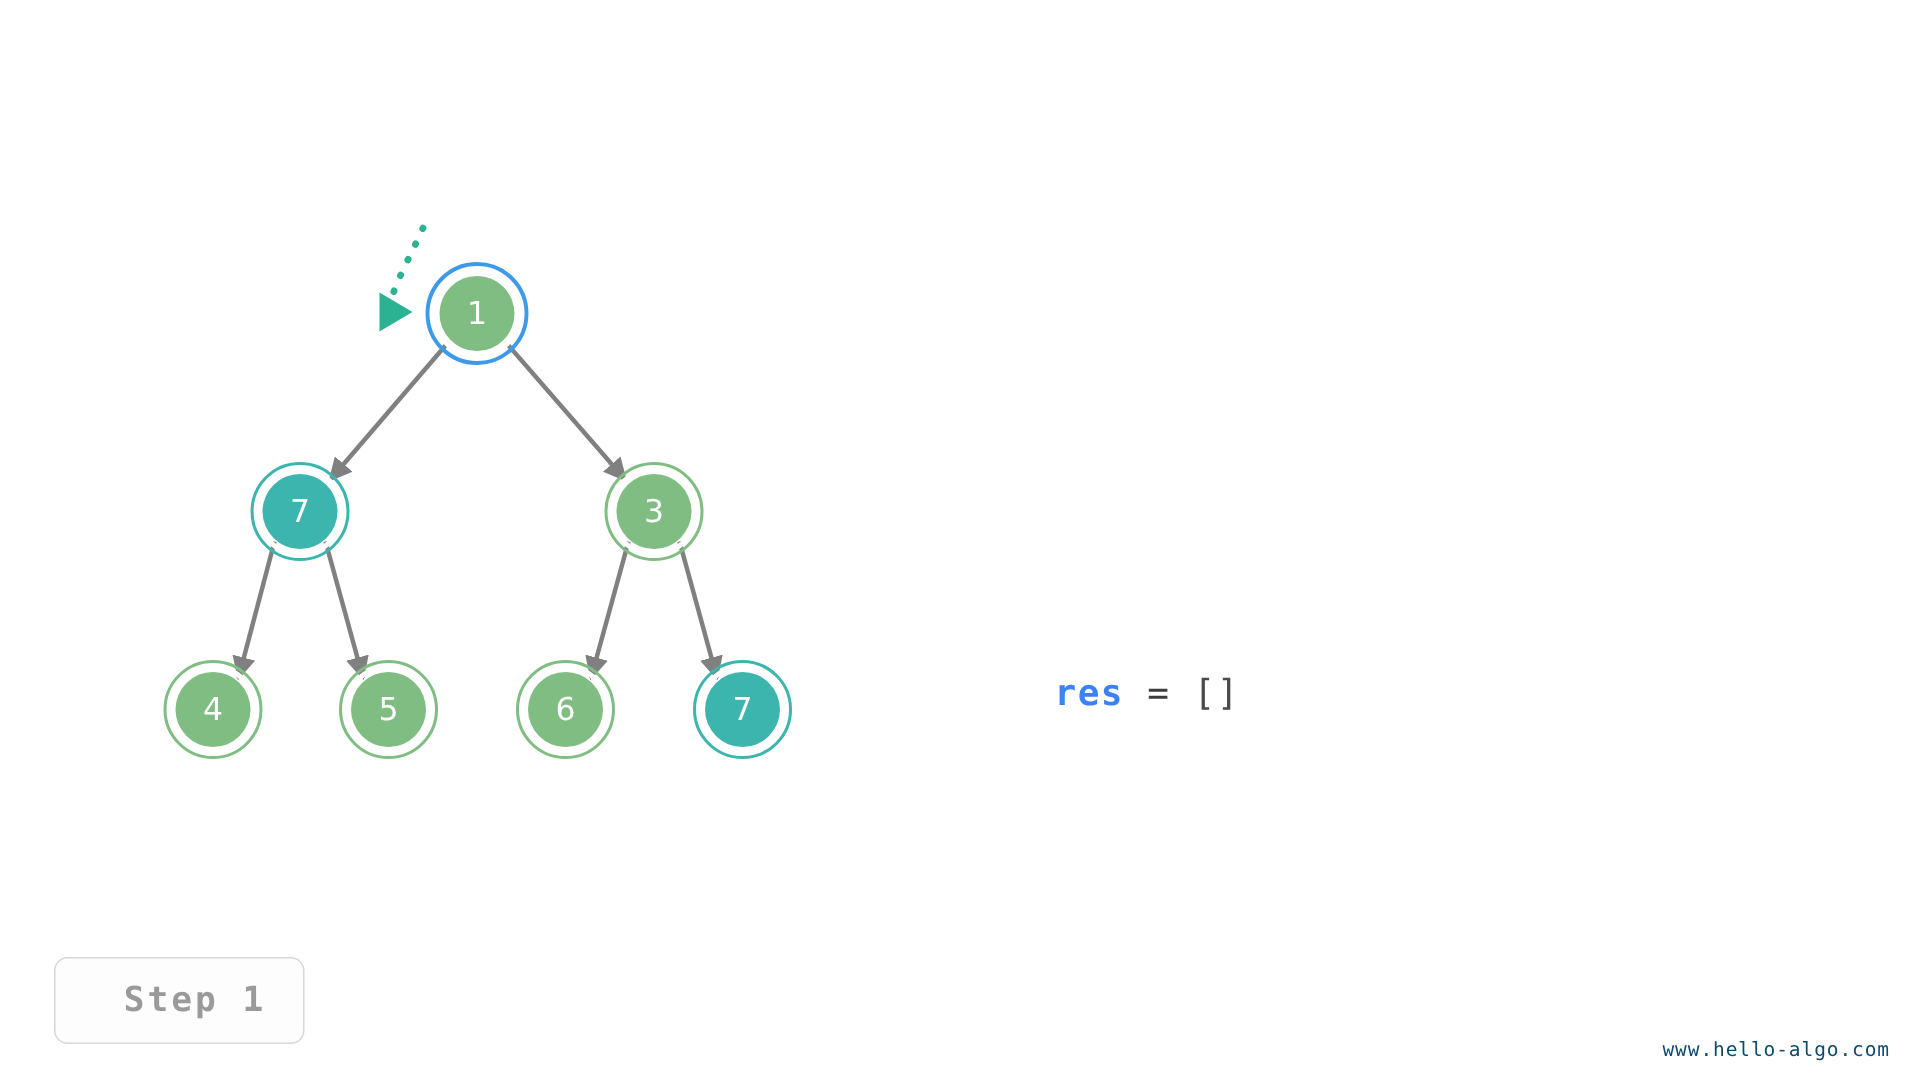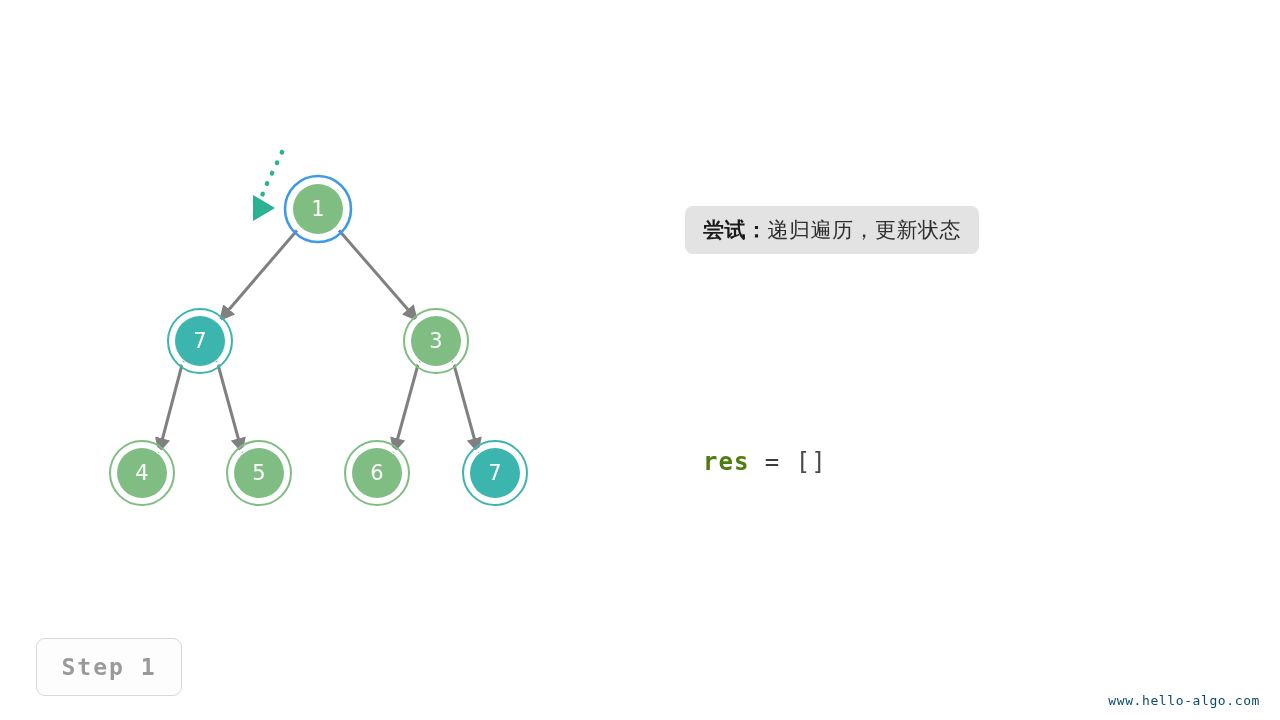--- a/index.html
+++ b/index.html
@@ -59,21 +59,21 @@
     font-size: 24px;
     letter-spacing: 1px;
     white-space: pre;
     color: #3c3c3c;
   }
   .code-line .var-path {
     color: #1e88d0;
     font-weight: bold;
   }
   .code-line .var-res {
-    color: #4d7c0f;
+    color: #3b82f6;
     font-weight: bold;
   }
   .code-line .val {
     color: #4a4a4a;
   }
   #code-path { left: 18px; top: 124px; }
   #code-res  { left: 18px; top: 242px; }
 
   
   #step-badge {
@@ -81,20 +81,21 @@
     left: 36px;
     top: 638px;
     width: 144px;
     height: 56px;
     border: 1px solid #d8d8d8;
     border-radius: 9px;
     background: #fdfdfd;
     display: flex;
     align-items: center;
     justify-content: center;
+    padding-left: 21px;
   }
   #step-badge .step-text {
     font-family: "DejaVu Sans Mono", "Liberation Mono", monospace;
     font-size: 23px;
     font-weight: bold;
     color: #9a9a9a;
     letter-spacing: 2px;
   }
 
   
@@ -186,23 +187,20 @@
       <circle cx="495" cy="473" r="32" fill="none" stroke="#3cb5ae" stroke-width="2"></circle>
       <circle cx="495" cy="473" r="28.5" fill="none" stroke="#ffffff" stroke-width="3.2"></circle>
       <circle cx="495" cy="473" r="25" fill="#3cb5ae"></circle>
       <text class="node-label" x="495" y="473" text-anchor="middle" dominant-baseline="central">7</text>
     </g>
   </g>
 </svg>
 
 <div class="panel">
 
-  <div class="desc-line">
-    <span class="desc-row hl"><span class="lead">尝试：</span><span>递归遍历，更新状态</span></span>
-  </div>
 
 
 
   <div class="code-line" id="code-res"><span class="var-res">res</span><span> = </span><span class="val">[]</span></div>
 
 </div>
 
 <div id="step-badge">
   <span class="step-text">Step 1</span>
 </div>

